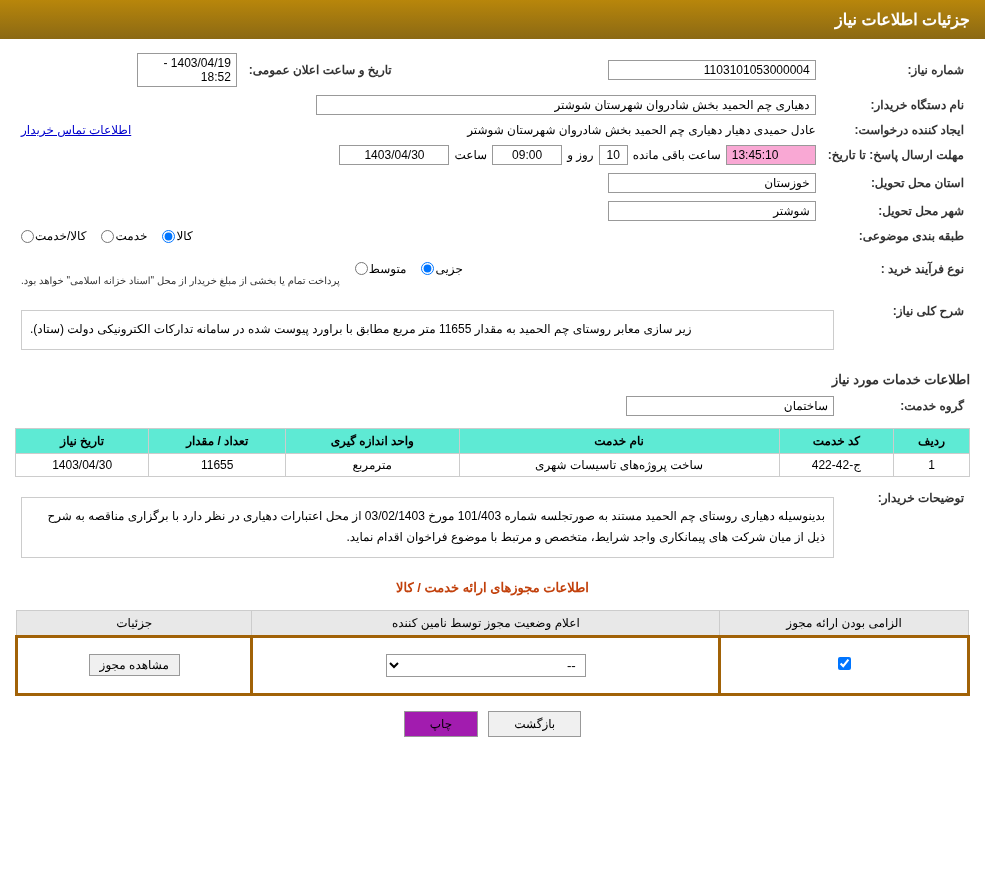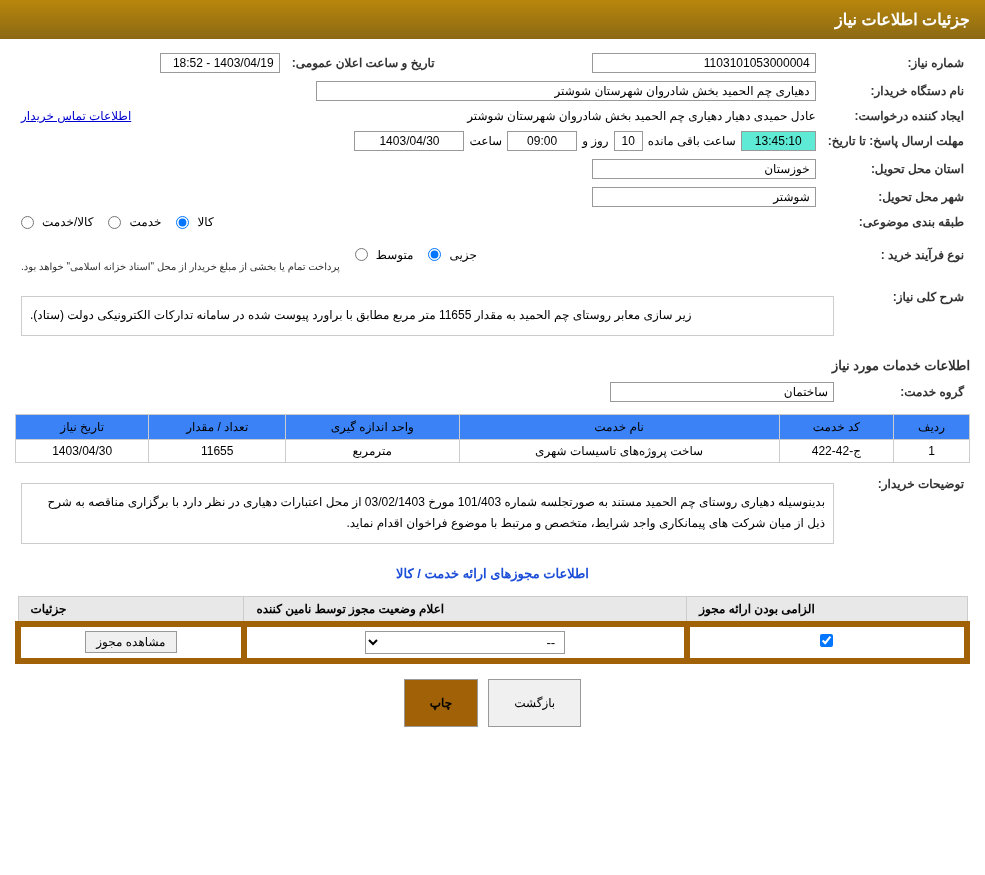--- a/index.html
+++ b/index.html
@@ -47,25 +47,24 @@
       text-align: right;
     }
     .input-box {
       border: 1px solid #999;
       padding: 2px 5px;
       background: #fff;
       min-height: 20px;
       display: inline-block;
     }
     .input-medium {
-      width: 224px;
+      width: 208px;
     }
     .input-small {
-      width: 120px;
-      margin-left: 42px;
+      width: 100px;
     }
     .link-blue {
       color: #0000cc;
       text-decoration: underline;
       cursor: pointer;
     }
     .date-time-row {
       display: flex;
       align-items: center;
       gap: 5px;
@@ -89,34 +88,34 @@
     .small-input {
       border: 1px solid #999;
       padding: 2px 5px;
       background: #fff;
       width: 29px;
       text-align: center;
     }
     .remaining-input {
       border: 1px solid #999;
       padding: 2px 5px;
-      background: #5eead4;
-      width: 75px;
-      text-align: center;
+      background: #f9a8d4;
+      width: 90px;
+      text-align: left;
     }
     .radio-group {
       display: flex;
       gap: 15px;
       flex-direction: row-reverse;
       align-items: center;
     }
     .radio-item {
       display: flex;
       align-items: center;
-      gap: 8px;
+      gap: 1px;
     }
     .process-row {
       display: flex;
       gap: 15px;
       align-items: center;
       flex-direction: row-reverse;
     }
     .section-title {
       font-weight: bold;
       font-size: 13px;
@@ -132,63 +131,63 @@
       line-height: 1.8;
       font-size: 12px;
     }
     .services-table {
       width: 100%;
       border-collapse: collapse;
       margin: 8px 0;
       font-size: 12px;
     }
     .services-table th {
-      background: #3b82f6;
+      background: #5eead4;
       border: 1px solid #ccc;
       padding: 5px 8px;
       text-align: center;
-      font-weight: normal;
+      font-weight: bold;
     }
     .services-table td {
       border: 1px solid #ccc;
       padding: 4px 8px;
       text-align: center;
     }
     .buyer-notes {
       border: 1px solid #ccc;
       background: #fff;
       padding: 8px;
       margin: 8px 0;
       text-align: right;
       line-height: 1.8;
       font-size: 12px;
     }
     .section-divider {
-      color: #1d4ed8;
+      color: #c2410c;
       text-align: center;
       font-weight: bold;
       margin: 10px 0 15px 0;
       font-size: 13px;
     }
     .permits-table {
       width: 100%;
       border-collapse: collapse;
       margin: 8px 0;
       font-size: 12px;
     }
     .permits-table th {
       background: #e8e8e8;
       border: 1px solid #ccc;
-      padding: 5px 12px;
-      text-align: left;
-      font-weight: bold;
+      padding: 5px 0;
+      text-align: center;
+      font-weight: normal;
     }
     .permits-table td {
-      border: 6px solid #a16207;
-      padding: 4px 8px;
+      border: 3px solid #a16207;
+      padding: 16px 8px;
       text-align: center;
     }
     .checkbox-cell {
       text-align: center;
     }
     .show-permit-btn {
       border: 1px solid #999;
       background: #f0f0f0;
       padding: 3px 10px;
       cursor: pointer;
@@ -209,26 +208,25 @@
     .btn-back {
       border: 1px solid #999;
       background: #f0f0f0;
       padding: 5px 25px;
       cursor: pointer;
       font-size: 12px;
       font-family: Tahoma, Arial, sans-serif;
     }
     .btn-print {
       border: 1px solid #999;
-      background: #a16207;
-      padding: 16px 25px;
+      background: #a21caf;
+      padding: 5px 25px;
       cursor: pointer;
       font-size: 12px;
       font-family: Tahoma, Arial, sans-serif;
-      font-weight: bold;
     }
   </style>
 </head>
 <body>
 
 <div class="page-wrapper">
 
   <div class="header-bar">
     <span>جزئیات اطلاعات نیاز</span>
   </div>

